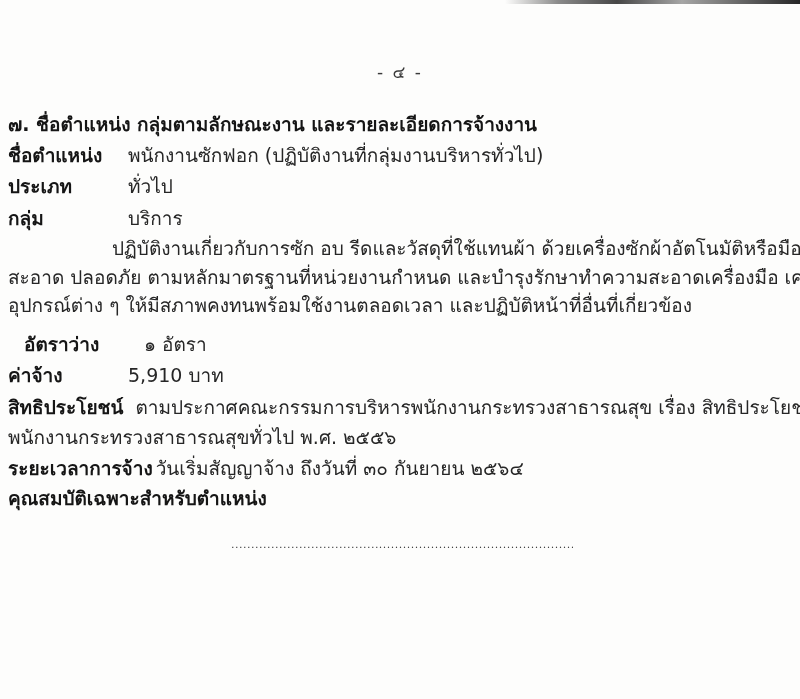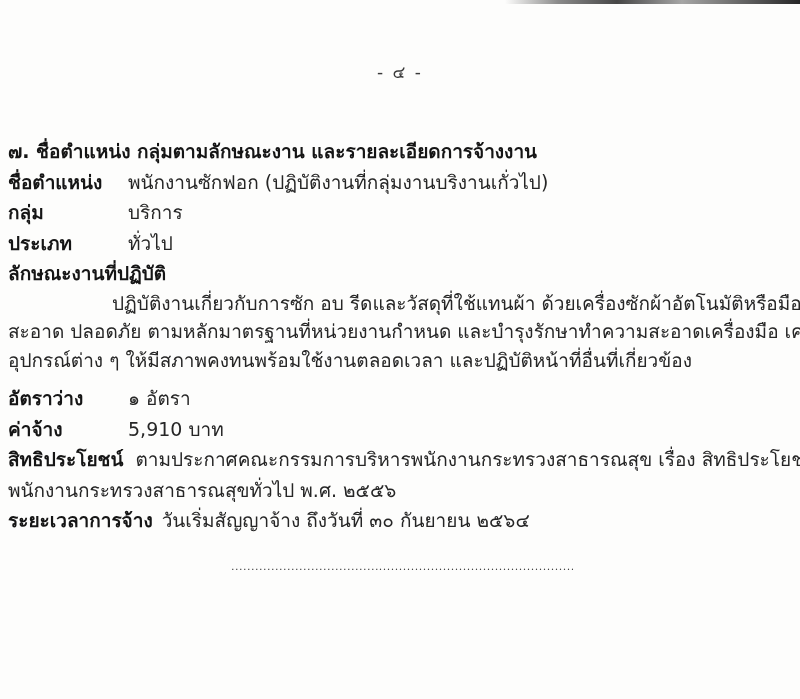--- a/index.html
+++ b/index.html
@@ -34,40 +34,41 @@
     top: 58px;
     left: 0;
     width: 100%;
     text-align: center;
     font-size: 17px;
     letter-spacing: 2px;
     color: #3a3a3a;
   }
   .content {
     position: absolute;
-    top: 136px;
+    top: 109px;
     left: 8px;
     right: 4px;
     font-size: 19px;
     line-height: 30.5px;
   }
   .bold { font-weight: bold; color: #151515; }
   .row { white-space: nowrap; }
   .field-label {
     display: inline-block;
     width: 120px;
     font-weight: bold;
     color: #151515;
+    font-family: Liberation Serif, serif;
   }
   .duties-par { line-height: 28.5px; }
   .duties-line { white-space: nowrap; }
   .duties-line.first { padding-left: 104px; }
-  .after-gap { margin-top: 9px; }
+  .after-gap { margin-top: 9px; margin-left: 16px; }
   .inline-label { font-weight: bold; color: #151515; margin-right: 12px; text-align: right; }
-  .inline-label.period { margin-right: 9px; }
+  .inline-label.period { margin-right: 3px; }
   .qual-line { padding-left: 110px; white-space: nowrap; }
   .dots-wrap {
     margin-top: 15px;
     text-align: center;
   }
   .dots-clip {
     display: inline-block;
     width: 342px;
     overflow: hidden;
     white-space: nowrap;
@@ -85,32 +86,31 @@
 
   <div class="scan-artifact"></div>
 
   <div class="page-number">- ๔ -</div>
 
   <div class="content">
 
     <div class="row bold">๗. ชื่อตำแหน่ง กลุ่มตามลักษณะงาน และรายละเอียดการจ้างงาน</div>
 
     <div class="row">
-      <span class="field-label">ชื่อตำแหน่ง</span><span>พนักงานซักฟอก (ปฏิบัติงานที่กลุ่มงานบริงานเกั่วไป)</span>
+      <span class="field-label">ชื่อตำแหน่ง</span><span>พนักงานซักฟอก (ปฏิบัติงานที่กลุ่มงานบริหารทั่วไป)</span>
+    </div>
+
+    <div class="row">
+      <span class="field-label">ประเภท</span><span>ทั่วไป</span>
     </div>
 
     <div class="row">
       <span class="field-label">กลุ่ม</span><span>บริการ</span>
     </div>
 
-    <div class="row">
-      <span class="field-label">ประเภท</span><span>ทั่วไป</span>
-    </div>
-
-    <div class="row bold">ลักษณะงานที่ปฏิบัติ</div>
 
     <div class="duties-par">
       <div class="duties-line first">ปฏิบัติงานเกี่ยวกับการซัก อบ รีดและวัสดุที่ใช้แทนผ้า ด้วยเครื่องซักผ้าอัตโนมัติหรือมือ ให้</div>
       <div class="duties-line">สะอาด ปลอดภัย ตามหลักมาตรฐานที่หน่วยงานกำหนด และบำรุงรักษาทำความสะอาดเครื่องมือ เครื่องใช้</div>
       <div class="duties-line">อุปกรณ์ต่าง ๆ ให้มีสภาพคงทนพร้อมใช้งานตลอดเวลา และปฏิบัติหน้าที่อื่นที่เกี่ยวข้อง</div>
     </div>
 
     <div class="row after-gap">
       <span class="field-label">อัตราว่าง</span><span>๑ อัตรา</span>
     </div>
@@ -123,20 +123,21 @@
       <div class="row">
         <span class="inline-label">สิทธิประโยชน์</span><span>ตามประกาศคณะกรรมการบริหารพนักงานกระทรวงสาธารณสุข เรื่อง สิทธิประโยชน์ของ</span>
       </div>
       <div class="row">พนักงานกระทรวงสาธารณสุขทั่วไป พ.ศ. ๒๕๕๖</div>
     </div>
 
     <div class="row">
       <span class="inline-label period">ระยะเวลาการจ้าง</span><span>วันเริ่มสัญญาจ้าง ถึงวันที่ ๓๐ กันยายน ๒๕๖๔</span>
     </div>
 
+    <div class="row bold">คุณสมบัติเฉพาะสำหรับตำแหน่ง</div>
 
 
     <div class="dots-wrap">
       <span class="dots-clip">........................................................................................................................</span>
     </div>
 
   </div>
 </div>
 
 </body></html>

